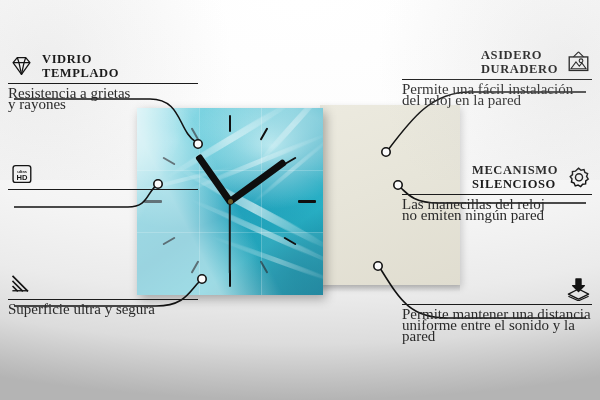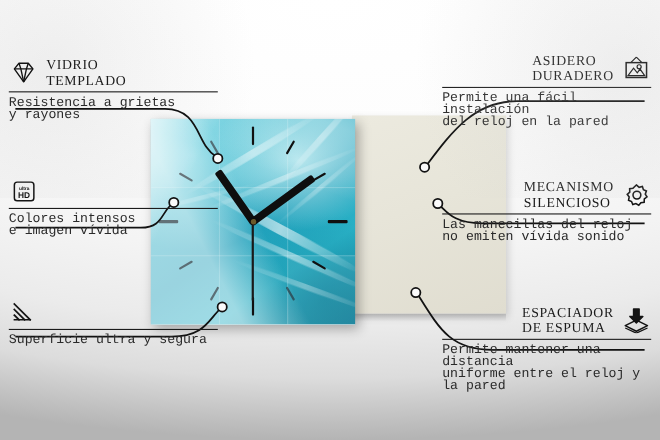--- a/index.html
+++ b/index.html
@@ -27,28 +27,28 @@
 
   
   .feature{position:absolute;width:190px;}
   .feature.left{left:8px;text-align:left;}
   .feature.right{right:8px;}
 
   .f-head{display:flex;align-items:center;gap:7px;}
   .feature.right .f-head{flex-direction:row-reverse;}
   .f-title{
     font-family:"Liberation Serif",serif;
-    font-weight:normal;font-size:12.5px;line-height:14px;
+    font-weight:bold;font-size:12.5px;line-height:14px;
     letter-spacing:.6px;color:#1b1b1b;text-transform:uppercase;
     white-space:pre-line;
   }
   .rule{height:1.4px;background:#1b1b1b;margin:3px 0 4px 0;}
   .f-desc{
-    font-family:Liberation Mono, monospace;
-    font-size:12px;line-height:11px;color:#2a2a2a;white-space:pre-line;
+    font-family:Liberation Serif, serif;
+    font-size:15px;line-height:11px;color:#2a2a2a;white-space:pre-line;
   }
   .ico{width:27px;height:24px;flex:0 0 27px;display:block;}
 
   
   #backpanel{
     position:absolute;left:320px;top:105px;width:140px;height:180px;
     background:linear-gradient(160deg,#eceadf 0%,#e7e5d9 45%,#e0ddd0 100%);
     box-shadow:2px 3px 7px rgba(0,0,0,.16);
   }
   #backpanel:after{
@@ -179,22 +179,20 @@
 
   <div class="feature left" style="top:162px;">
     <div class="f-head">
       <svg class="ico" viewBox="0 0 32 28">
         <rect x="6" y="4" width="21" height="20" rx="3" fill="none" stroke="#141414" stroke-width="1.6"></rect>
         <text x="16.5" y="12.4" font-family="Liberation Sans, sans-serif" font-size="5.2" font-weight="bold" fill="#141414" text-anchor="middle">ultra</text>
         <text x="16.5" y="21" font-family="Liberation Sans, sans-serif" font-size="9" font-weight="bold" fill="#141414" text-anchor="middle">HD</text>
       </svg>
     </div>
     <div class="rule"></div>
-    <div class="f-desc">Colores intensos
-e imagen vívida</div>
   </div>
 
   <div class="feature left" style="top:272px;">
     <div class="f-head">
       <svg class="ico" viewBox="0 0 32 28">
         <g fill="none" stroke="#141414" stroke-width="1.9" stroke-linecap="square">
           <path d="M6,5 L23,22"></path>
             <path d="M6,11 L17,22"></path>
             <path d="M6,17 L11,22"></path>
           <path d="M23,22 L6,22" stroke-width="1.6"></path>
@@ -227,33 +225,31 @@
         <g fill="none" stroke="#141414" stroke-width="1.7">
           <path d="M16,3.5 L19,6 L22.5,5.2 L23.6,8.6 L26.8,10 L25.6,13.4 L27.5,16.4 L24.6,18.6 L24.4,22.2 L20.9,22.6 L18.6,25.3 L15.5,23.6 L12.2,24.6 L10.8,21.3 L7.6,19.9 L8.3,16.4 L6.2,13.6 L8.9,11.2 L8.8,7.6 L12.3,7.1 Z"></path>
           <circle cx="16.6" cy="14.4" r="4.2"></circle>
         </g>
       </svg>
       <div class="f-title">MECANISMO
 SILENCIOSO</div>
     </div>
     <div class="rule"></div>
     <div class="f-desc">Las manecillas del reloj
-no emiten vívida sonido</div>
+no emiten ningún pared</div>
   </div>
 
   <div class="feature right" style="top:277px;">
     <div class="f-head">
       <svg class="ico" viewBox="0 0 32 28">
         <g fill="none" stroke="#141414" stroke-width="1.6" stroke-linejoin="round">
           <path d="M13,2 L19,2 L19,10 L23,10 L16,17 L9,10 L13,10 Z" fill="#141414"></path>
           <path d="M16,14 L28,20 L16,26 L4,20 Z"></path>
           <path d="M4,22.5 L16,28 L28,22.5" stroke-width="1.4"></path>
         </g>
       </svg>
-      <div class="f-title">ESPACIADOR
-DE ESPUMA</div>
     </div>
     <div class="rule"></div>
     <div class="f-desc">Permite mantener una distancia
-uniforme entre el reloj y la pared</div>
+uniforme entre el sonido y la pared</div>
   </div>
 
 </div>
 
 </body></html>

